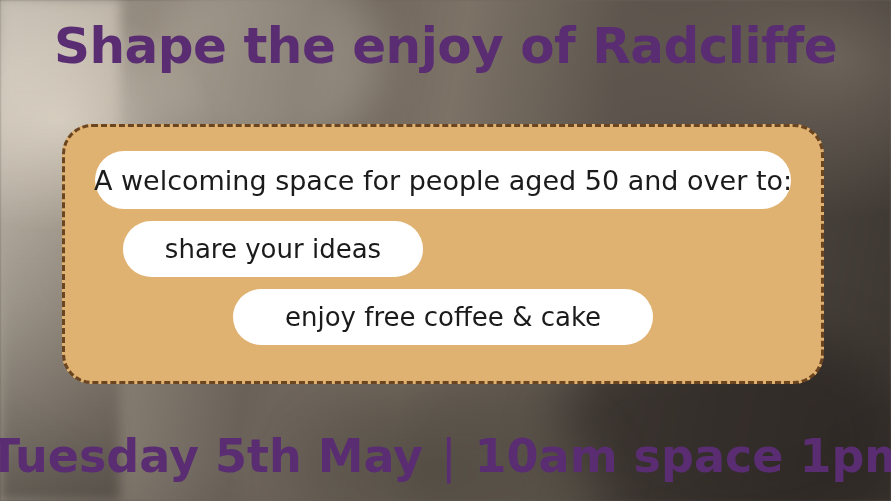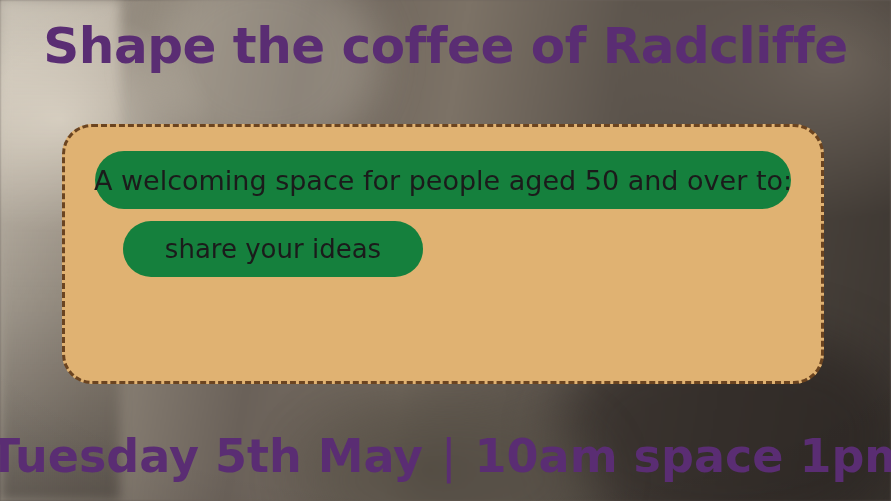--- a/index.html
+++ b/index.html
@@ -85,21 +85,21 @@
     top: 124px;
     width: 762px;
     height: 260px;
     box-sizing: border-box;
     background: #e0b272;
     border: 3px dashed #6b4420;
     border-radius: 30px;
     padding: 18px 24px 0 24px;
   }
   .pill {
-    background: #15803d;
+    background: #ffffff;
     border-radius: 40px;
     color: #1b1b1b;
     text-align: center;
     display: flex;
     align-items: center;
     justify-content: center;
     font-size: 26px;
     font-weight: 500;
     white-space: nowrap;
   }
@@ -154,29 +154,32 @@
 <body>
 
 <div id="poster">
   <div class="bg"></div>
   <div class="bg-strip-left"></div>
   <div class="bg-blob-a"></div>
   <div class="bg-blob-b"></div>
   <div class="bg-blob-c"></div>
   <div class="bg-vignette"></div>
 
-  <div class="headline">Shape the coffee of Radcliffe</div>
+  <div class="headline">Shape the enjoy of Radcliffe</div>
 
   <div class="card">
     <div class="pill pill-main">A welcoming space for people aged 50 and over to:</div>
 
     <div class="pill-row">
       <div class="pill pill-half">share your ideas</div>
     </div>
 
+    <div class="pill-row-center">
+      <div class="pill pill-wide">enjoy free coffee &amp; cake</div>
+    </div>
   </div>
 
   <div class="footer">
     <span>Tuesday 5th May</span>
     <span class="sep">|</span>
     <span>10am space 1pm</span>
   </div>
 </div>
 
 </body></html>

